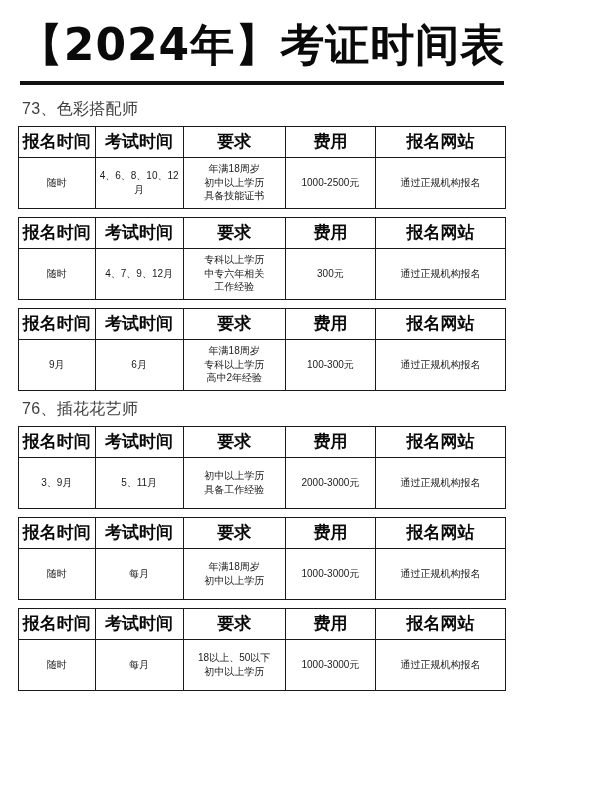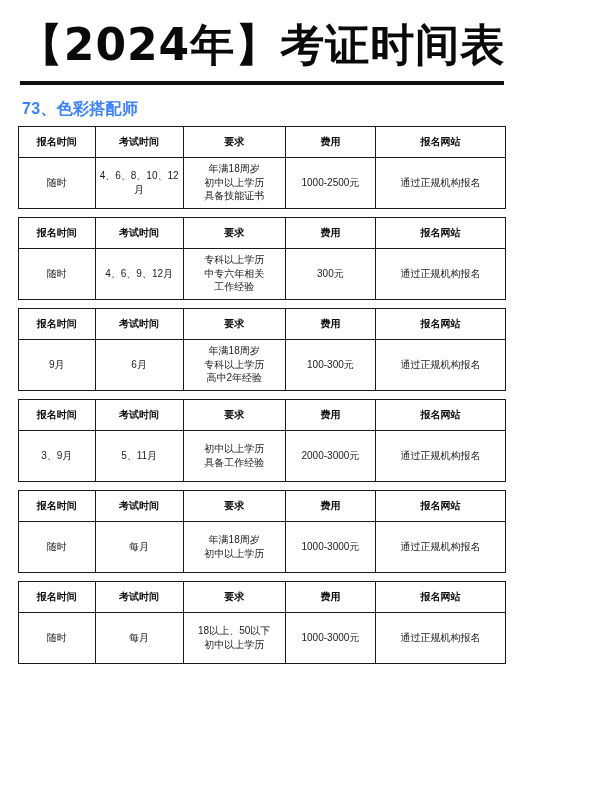--- a/index.html
+++ b/index.html
@@ -35,40 +35,40 @@
   .title-rule {
     height: 4px;
     background: #111111;
     margin: 0 2px 14px 2px;
   }
   .section {
     margin-bottom: 8px;
   }
   .section-heading {
     font-size: 16px;
-    font-weight: 700;
-    color: #3b82f6;
+    font-weight: 400;
+    color: #404040;
     margin: 0 0 6px 4px;
     letter-spacing: 0.3px;
   }
   table.cert-table {
     width: 100%;
     border-collapse: collapse;
     table-layout: fixed;
     border: 1px solid #1a1a1a;
   }
   table.cert-table th,
   table.cert-table td {
     border: 1px solid #1a1a1a;
     text-align: center;
     vertical-align: middle;
     padding: 2px 2px;
   }
   table.cert-table th {
-    font-size: 10px;
+    font-size: 17px;
     font-weight: 700;
     height: 26px;
     color: #0a0a0a;
   }
   table.cert-table td {
     font-size: 10px;
     font-weight: 400;
     height: 46px;
     color: #1a1a1a;
     line-height: 1.35;
@@ -123,21 +123,21 @@
           <th class="col-1">报名时间</th>
           <th class="col-2">考试时间</th>
           <th class="col-3">要求</th>
           <th class="col-4">费用</th>
           <th class="col-5">报名网站</th>
         </tr>
       </thead>
       <tbody>
         <tr>
           <td>随时</td>
-          <td>4、6、9、12月</td>
+          <td>4、7、9、12月</td>
           <td class="multiline">专科以上学历
 中专六年相关
 工作经验</td>
           <td>300元</td>
           <td>通过正规机构报名</td>
         </tr>
       </tbody>
     </table>
   </div>
 
@@ -160,20 +160,21 @@
 专科以上学历
 高中2年经验</td>
           <td>100-300元</td>
           <td>通过正规机构报名</td>
         </tr>
       </tbody>
     </table>
   </div>
 
   <div class="section">
+    <div class="section-heading">76、插花花艺师</div>
     <table class="cert-table">
       <thead>
         <tr>
           <th class="col-1">报名时间</th>
           <th class="col-2">考试时间</th>
           <th class="col-3">要求</th>
           <th class="col-4">费用</th>
           <th class="col-5">报名网站</th>
         </tr>
       </thead>

